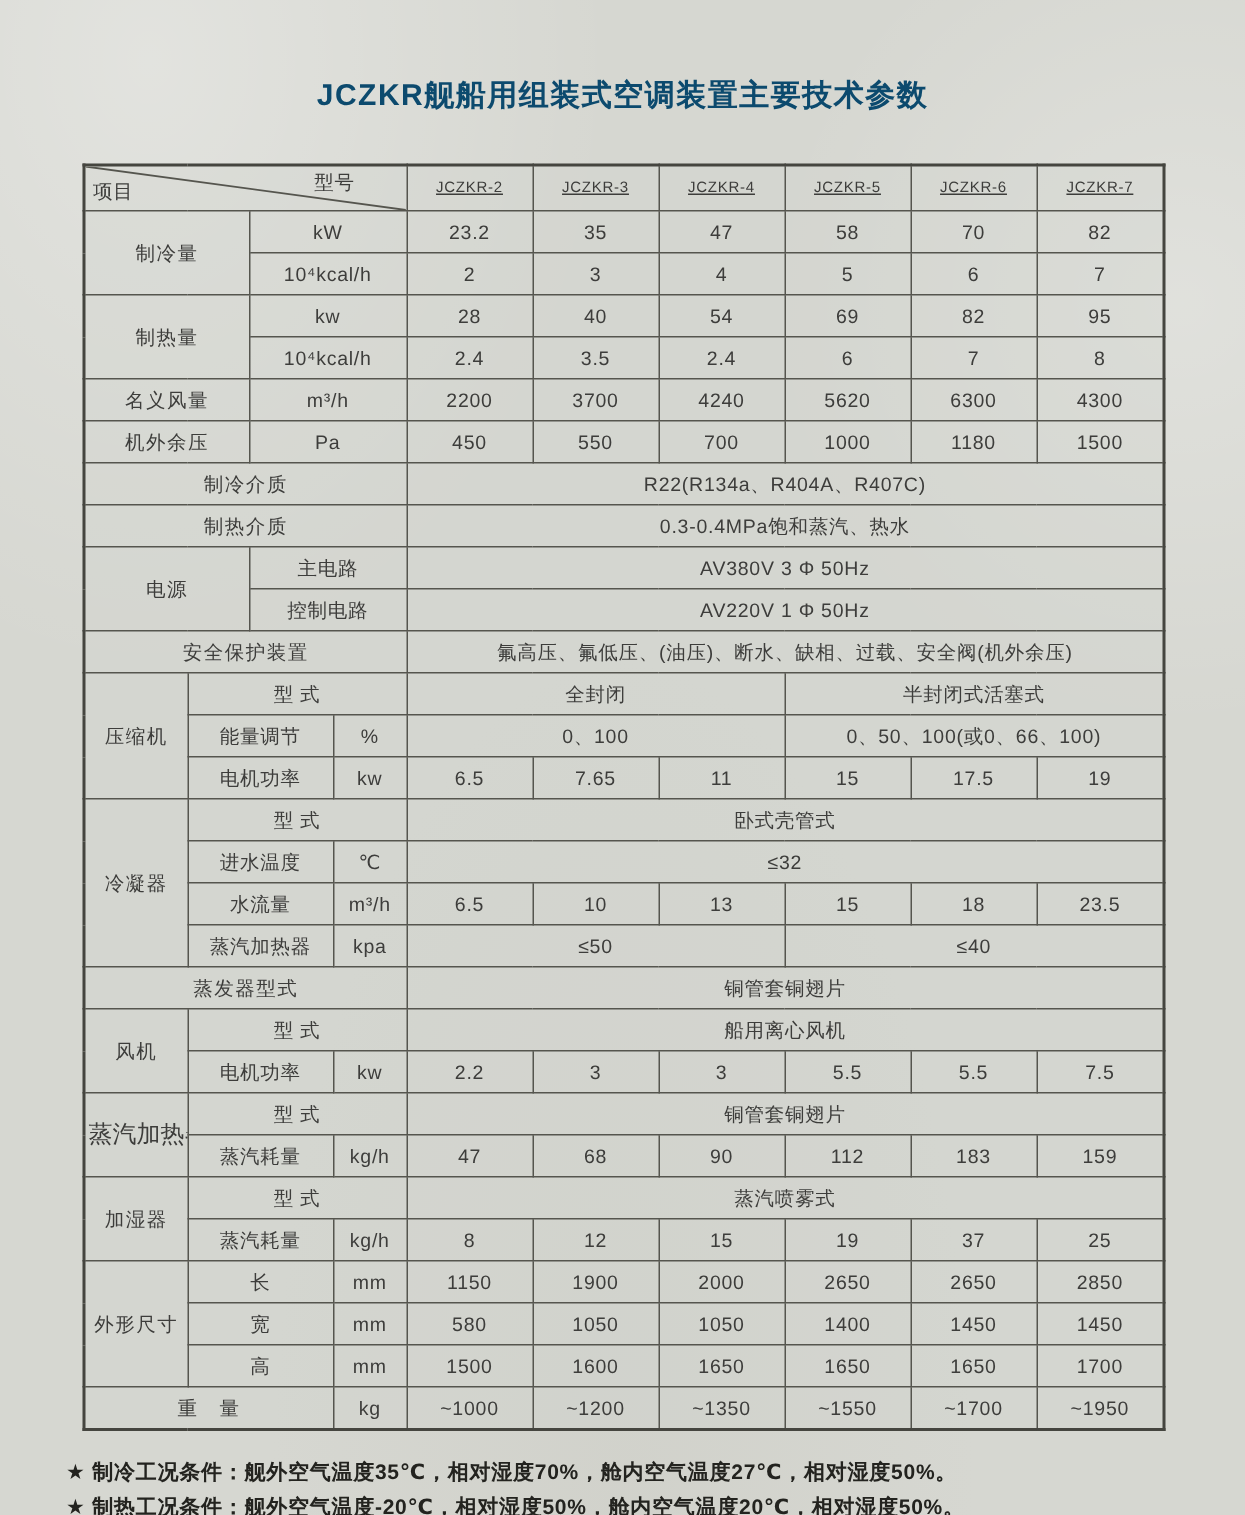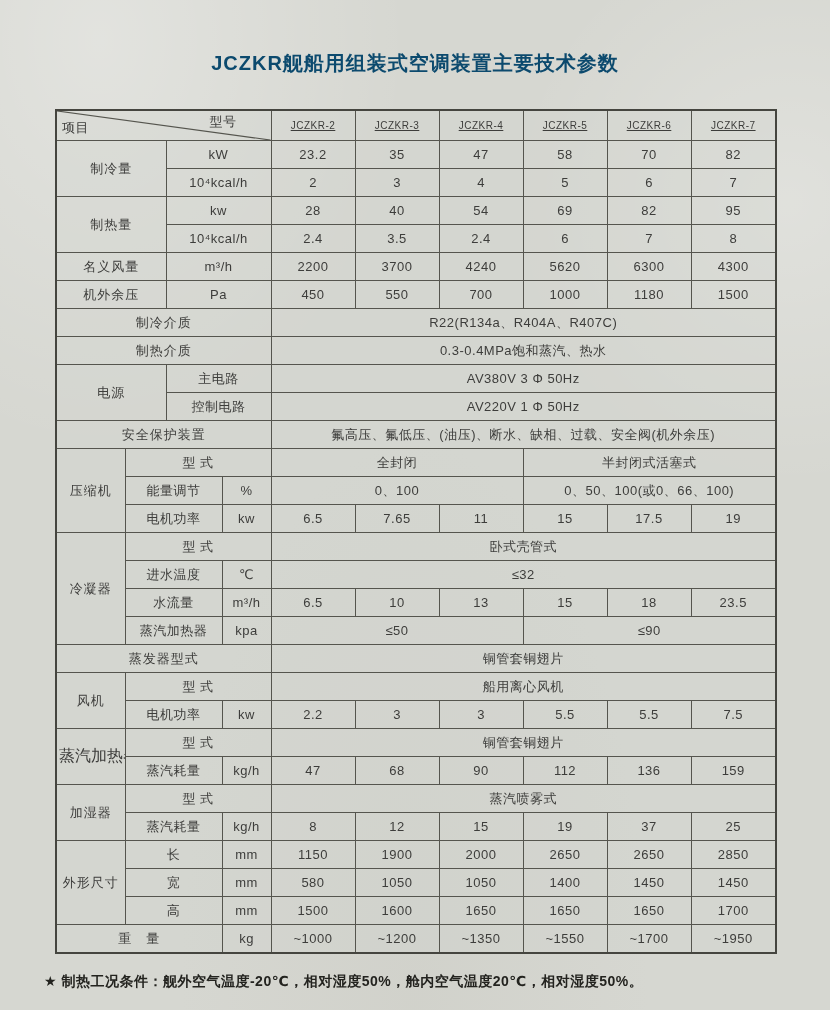--- a/index.html
+++ b/index.html
@@ -221,21 +221,21 @@
     <td>10</td>
     <td>13</td>
     <td>15</td>
     <td>18</td>
     <td>23.5</td>
   </tr>
   <tr>
     <td colspan="2">蒸汽加热器</td>
     <td>kpa</td>
     <td colspan="3">≤50</td>
-    <td colspan="3">≤90</td>
+    <td colspan="3">≤40</td>
   </tr>
 
   <tr>
     <td class="grp" colspan="4">蒸发器型式</td>
     <td colspan="6">铜管套铜翅片</td>
   </tr>
 
   <tr>
     <td class="grp" rowspan="2">风机</td>
     <td colspan="3">型 式</td>
@@ -257,21 +257,21 @@
     <td colspan="3">型 式</td>
     <td colspan="6">铜管套铜翅片</td>
   </tr>
   <tr>
     <td colspan="2">蒸汽耗量</td>
     <td>kg/h</td>
     <td>47</td>
     <td>68</td>
     <td>90</td>
     <td>112</td>
-    <td>136</td>
+    <td>183</td>
     <td>159</td>
   </tr>
 
   <tr>
     <td class="grp" rowspan="2">加湿器</td>
     <td colspan="3">型 式</td>
     <td colspan="6">蒸汽喷雾式</td>
   </tr>
   <tr>
     <td colspan="2">蒸汽耗量</td>
@@ -323,14 +323,15 @@
     <td>~1200</td>
     <td>~1350</td>
     <td>~1550</td>
     <td>~1700</td>
     <td>~1950</td>
   </tr>
 </tbody>
   </table>
 
 <div class="footnotes">
+  <div>★ 制冷工况条件：舰外空气温度35℃，相对湿度70%，舱内空气温度27℃，相对湿度50%。</div>
   <div>★ 制热工况条件：舰外空气温度-20℃，相对湿度50%，舱内空气温度20℃，相对湿度50%。</div>
 </div>
 
 </body></html>

